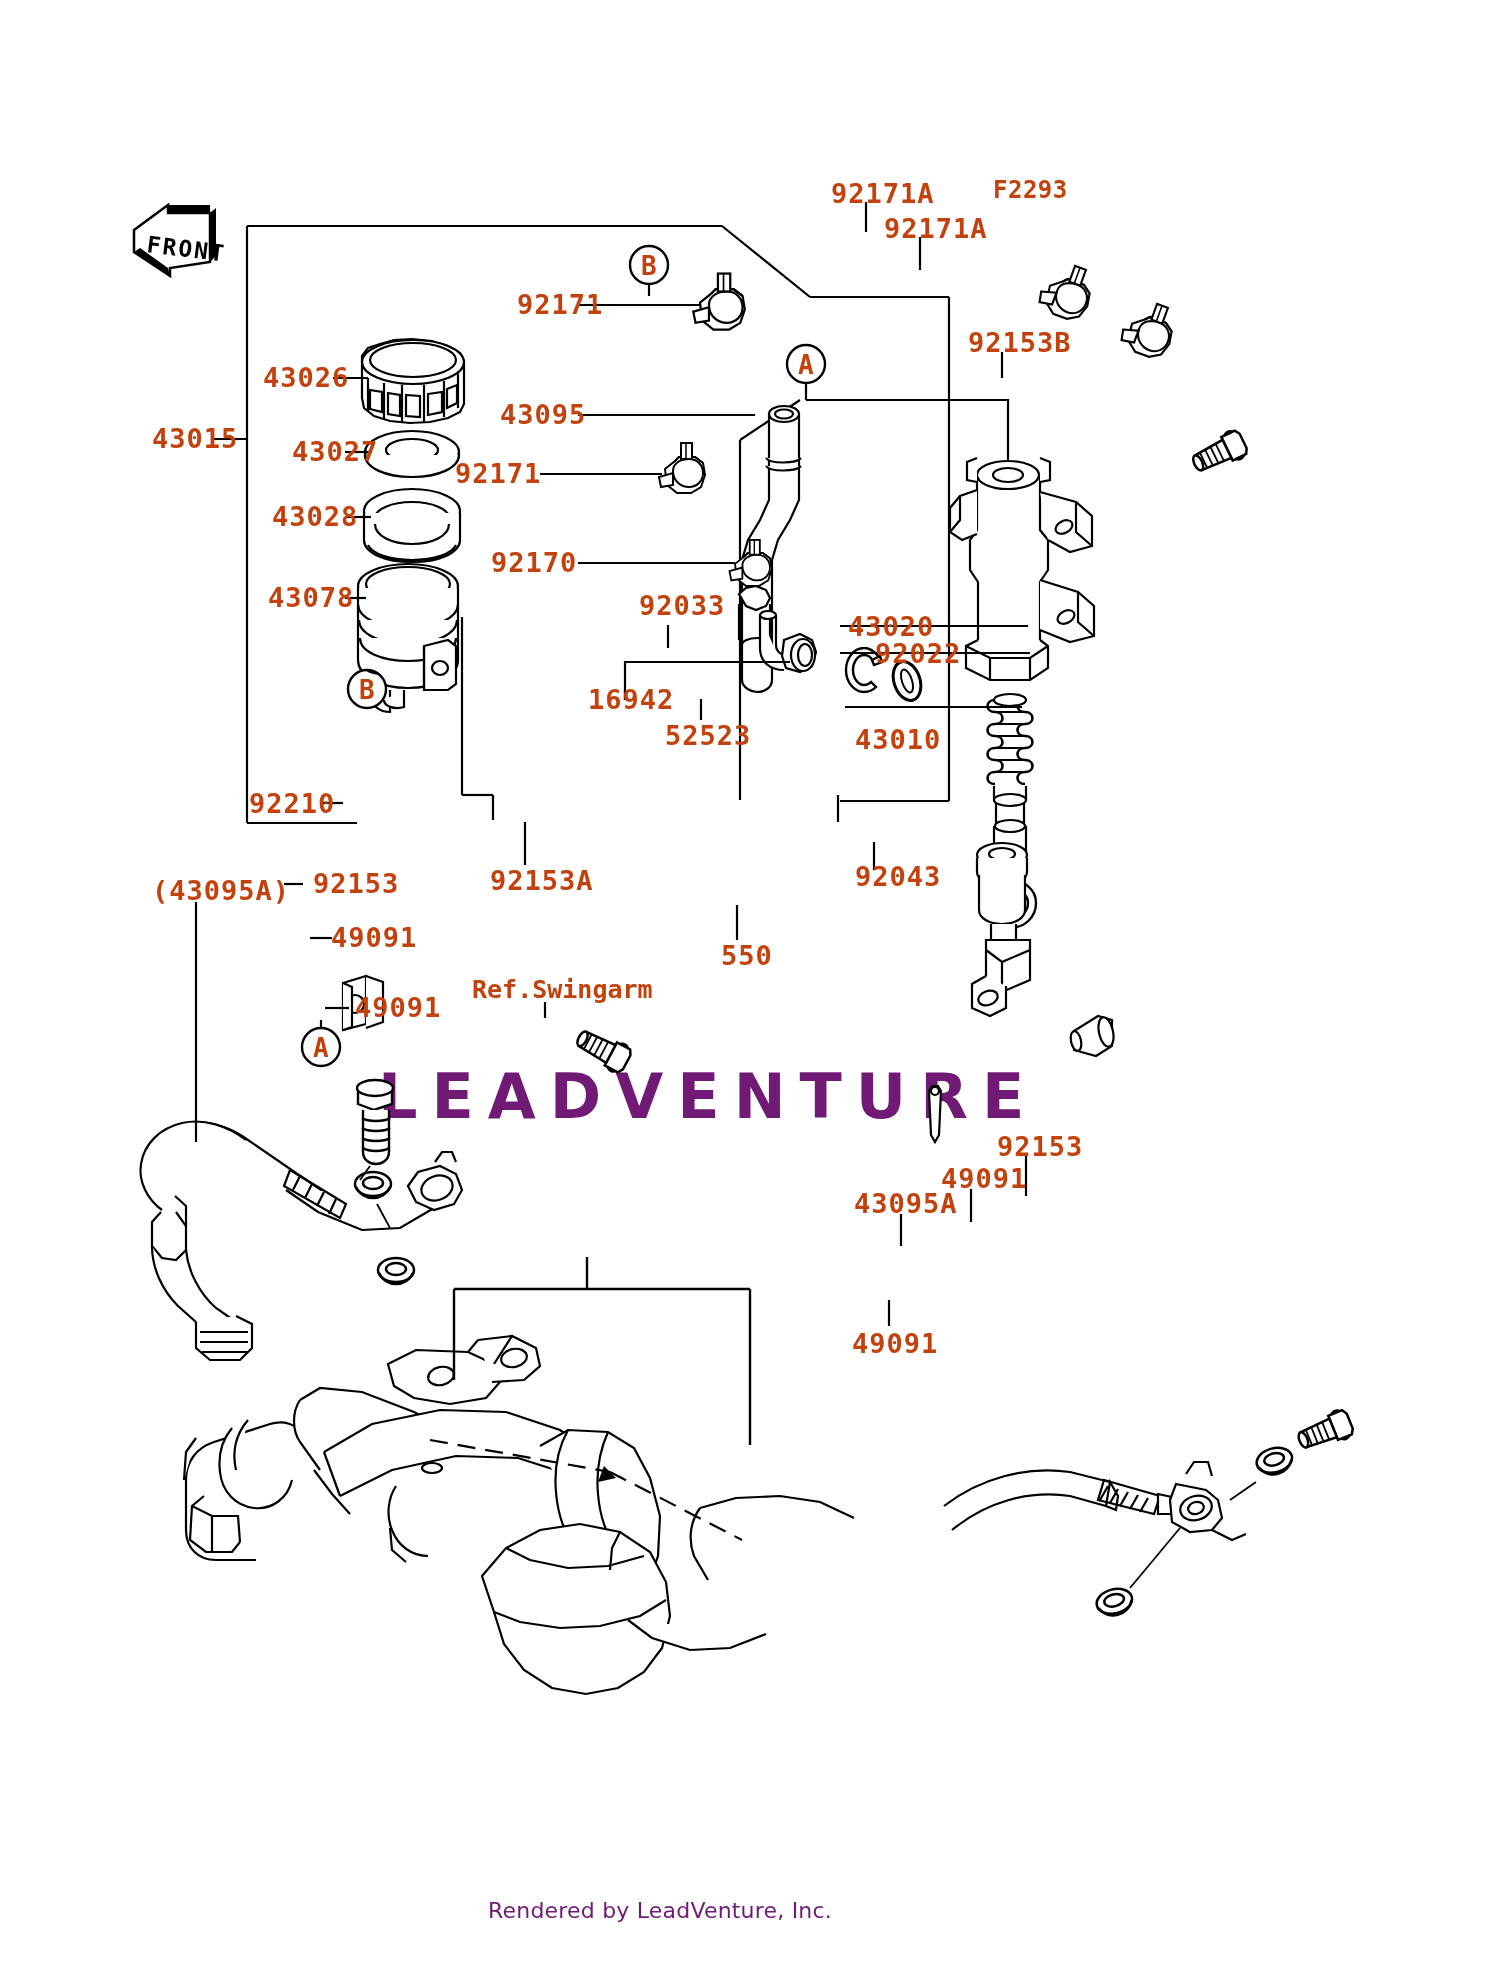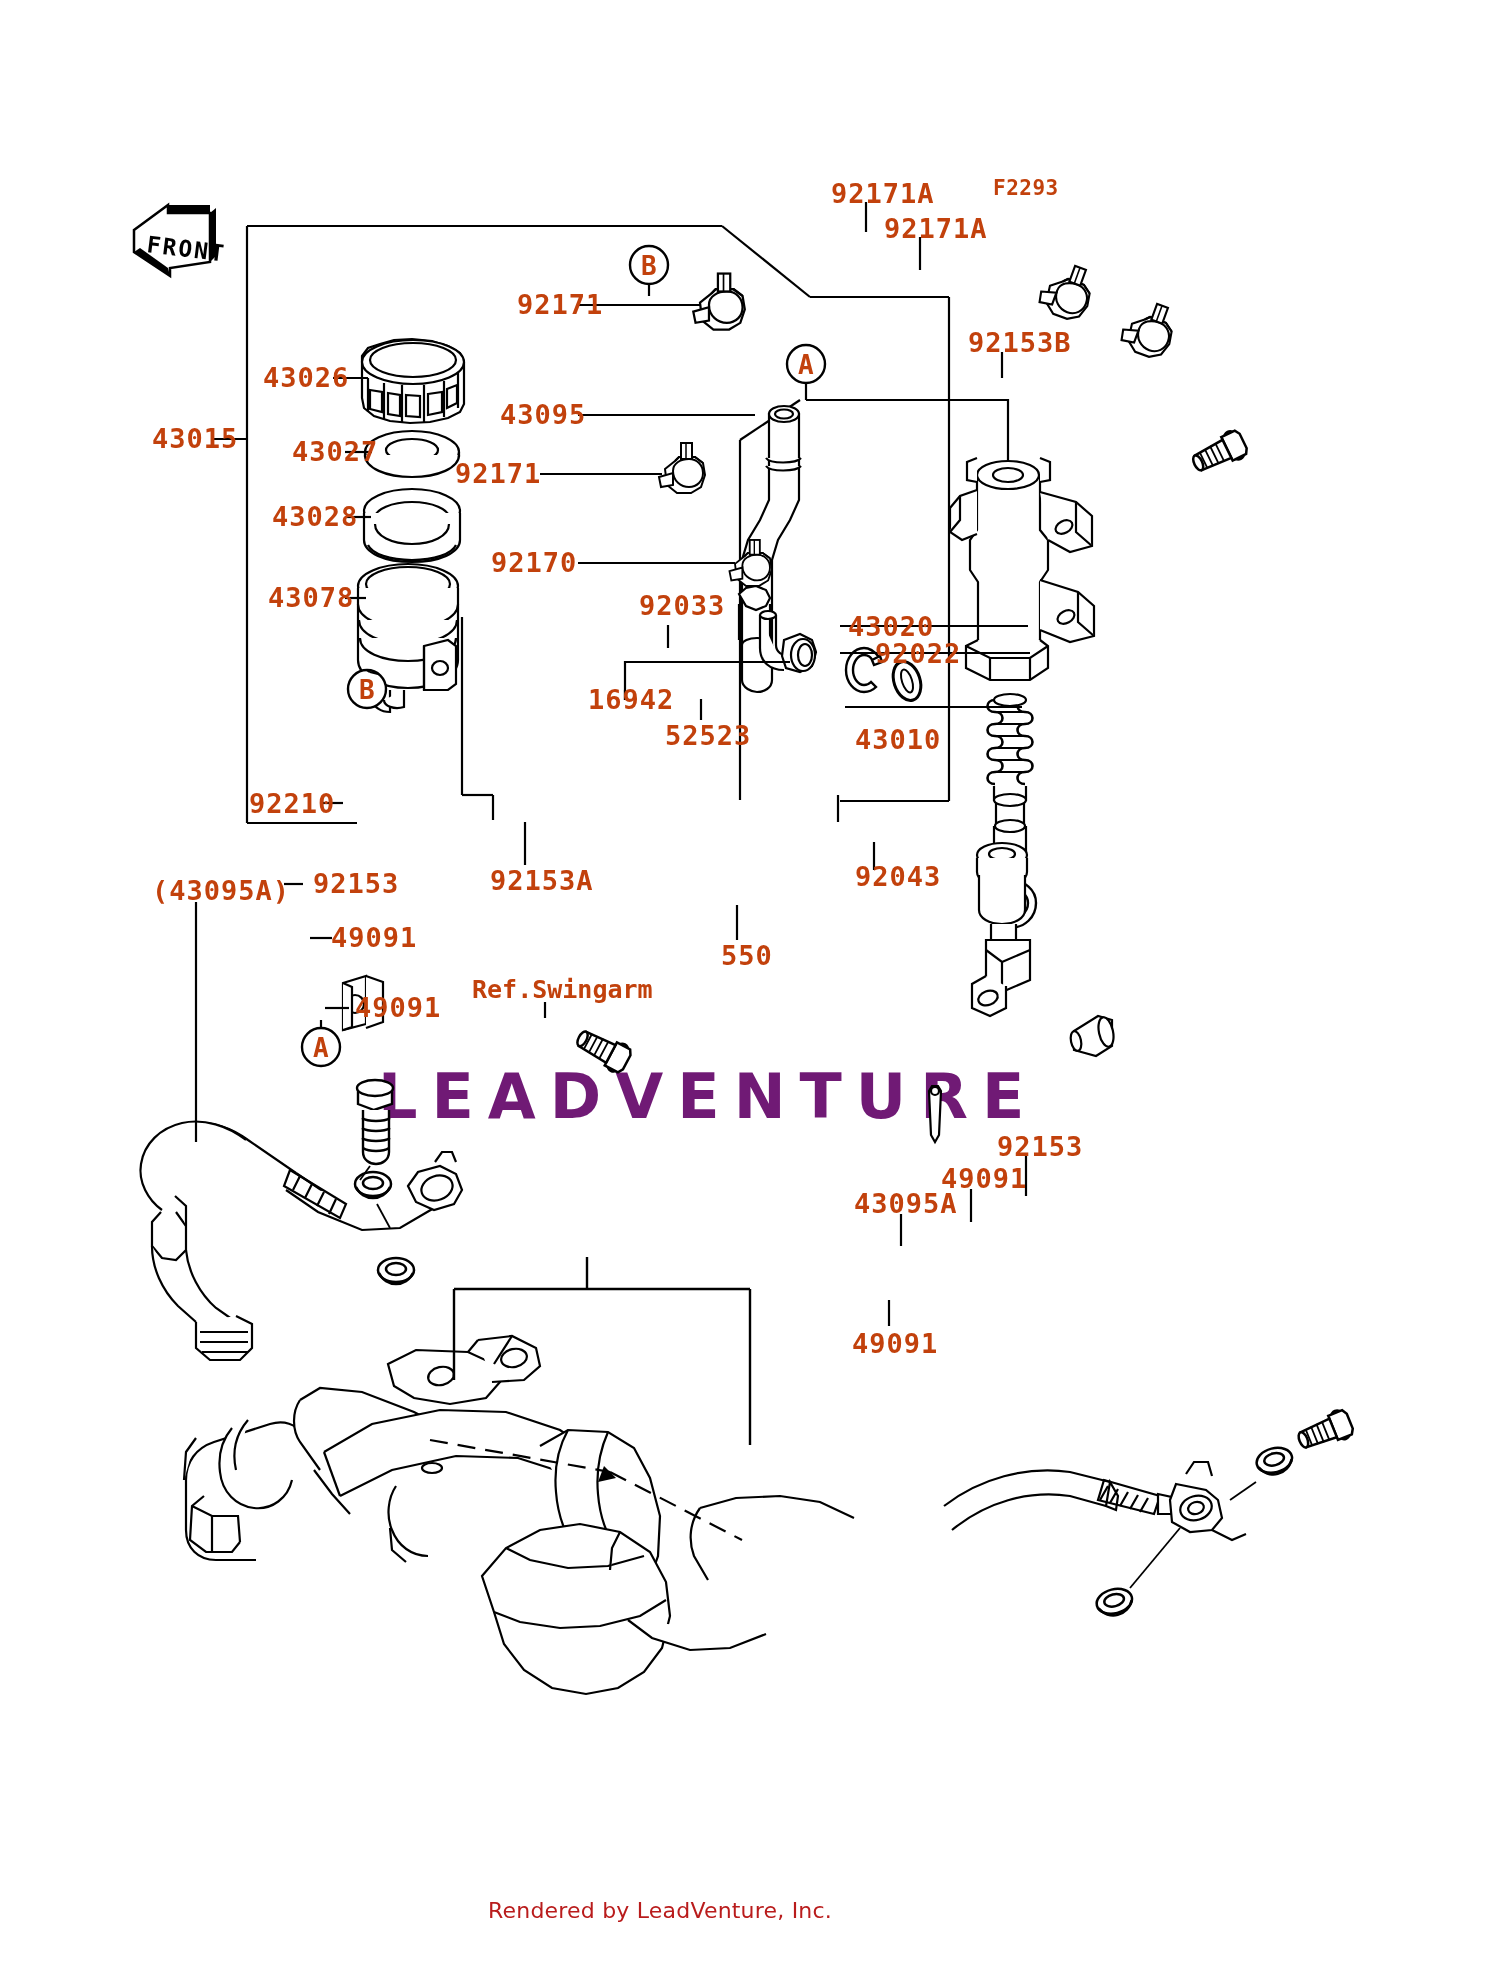--- a/index.html
+++ b/index.html
@@ -30,37 +30,37 @@
     position: absolute;
     font-family: "DejaVu Sans Mono", monospace;
     font-weight: bold;
     font-size: 27px;
     letter-spacing: 1px;
     color: #c2410c;
     white-space: nowrap;
     line-height: 1;
   }
   .lbl-sheet {
-    font-size: 21px;
+    font-size: 24px;
     letter-spacing: 0.5px;
     text-align: right;
   }
   .lbl-ref {
     font-size: 25px;
     letter-spacing: 0px;
   }
   .footer-note {
     position: absolute;
     left: 0;
     top: 1898px;
     width: 1320px;
     text-align: center;
     font-family: "DejaVu Sans", sans-serif;
     font-size: 22px;
-    color: #b91c1c;
+    color: #701a75;
     letter-spacing: 0.2px;
   }
   .wm {
     position: absolute;
     font-family: "DejaVu Sans", sans-serif;
     color: #701a75;
     font-weight: bold;
     user-select: none;
     pointer-events: none;
   }

